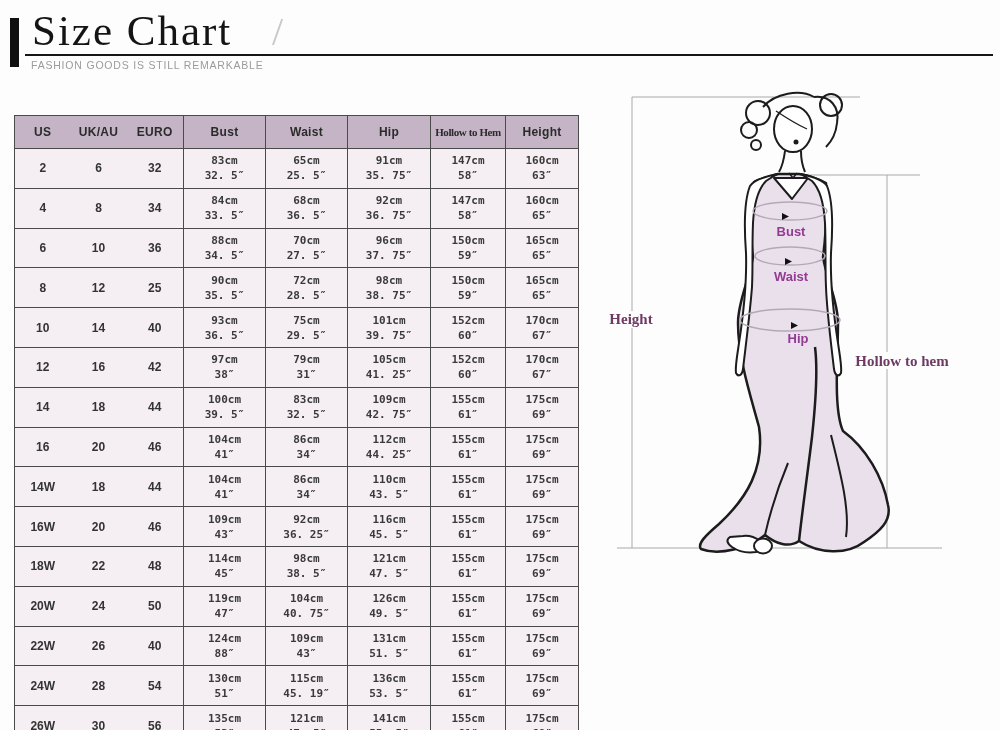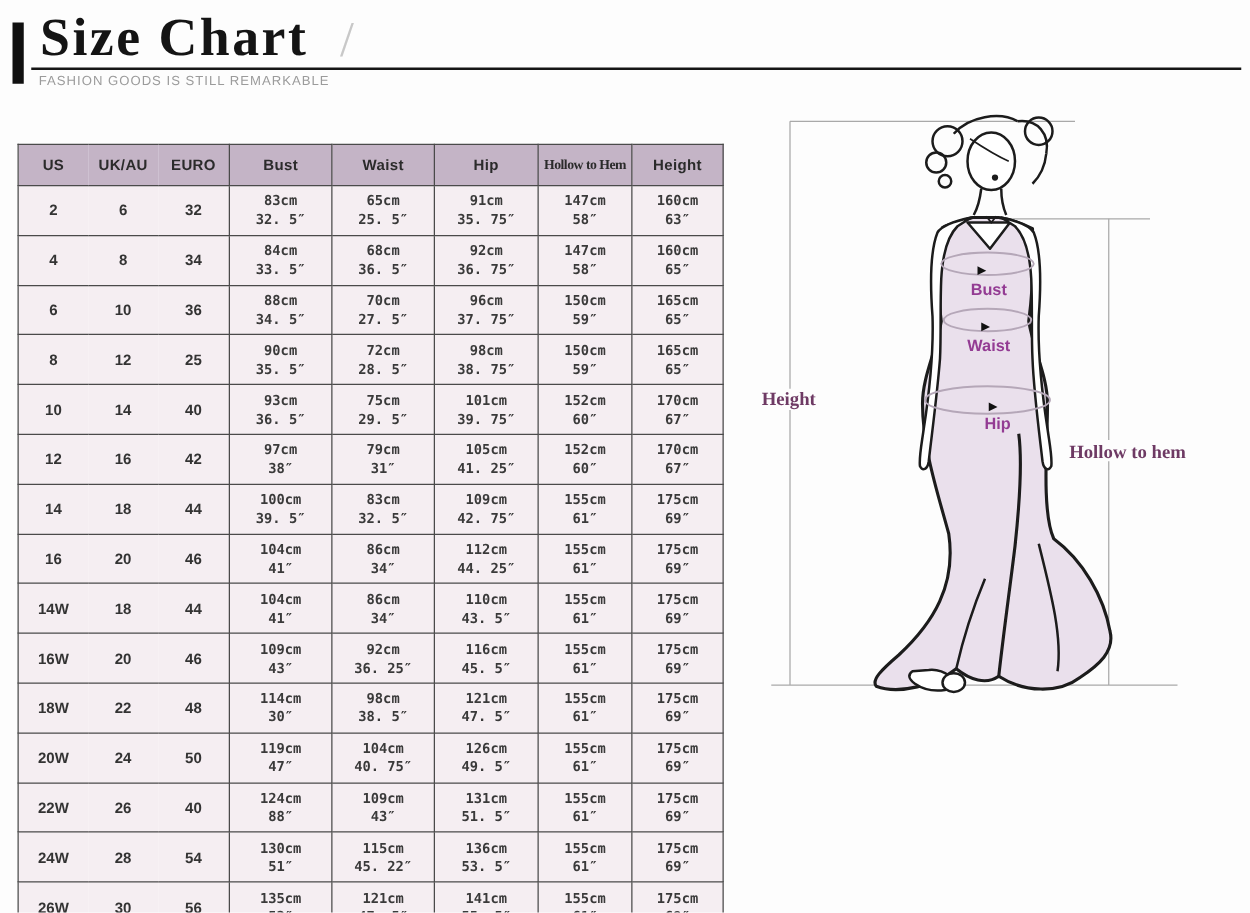--- a/index.html
+++ b/index.html
@@ -4,21 +4,21 @@
 <style>
   html,body{margin:0;padding:0;}
   body{
     width:1000px;height:730px;position:relative;background:#fdfdfd;
     font-family:"Liberation Sans",sans-serif;color:#2e2e2e;overflow:hidden;
   }
   
   .accent-bar{position:absolute;left:10px;top:18px;width:9px;height:49px;background:#101010;}
   .page-title{
     position:absolute;left:32px;top:6px;margin:0;
-    font-family:"Liberation Serif",serif;font-weight:bold;
+    font-family:"Liberation Serif",serif;font-weight:normal;
     font-size:43px;letter-spacing:2px;color:#141414;
   }
   .title-slash{
     position:absolute;left:272px;top:8px;
     font-family:"Liberation Serif",serif;font-size:40px;color:#c8c8c8;
   }
   .title-rule{position:absolute;left:25px;top:54px;width:968px;height:2px;background:#161616;}
   .page-subtitle{
     position:absolute;left:31px;top:59px;font-size:10.5px;color:#9b9b9b;letter-spacing:0.8px;text-align:center;
   }
@@ -342,21 +342,21 @@
             <div>175cm</div>
             <div>69″</div>
           </td>
         </tr>
         <tr>
           <td class="size-col">18W</td>
           <td class="size-col">22</td>
           <td class="size-col">48</td>
           <td class="meas">
             <div>114cm</div>
-            <div>30″</div>
+            <div>45″</div>
           </td>
           <td class="meas">
             <div>98cm</div>
             <div>38. 5″</div>
           </td>
           <td class="meas">
             <div>121cm</div>
             <div>47. 5″</div>
           </td>
           <td class="meas">
@@ -421,21 +421,21 @@
         <tr>
           <td class="size-col">24W</td>
           <td class="size-col">28</td>
           <td class="size-col">54</td>
           <td class="meas">
             <div>130cm</div>
             <div>51″</div>
           </td>
           <td class="meas">
             <div>115cm</div>
-            <div>45. 22″</div>
+            <div>45. 19″</div>
           </td>
           <td class="meas">
             <div>136cm</div>
             <div>53. 5″</div>
           </td>
           <td class="meas">
             <div>155cm</div>
             <div>61″</div>
           </td>
           <td class="meas">

